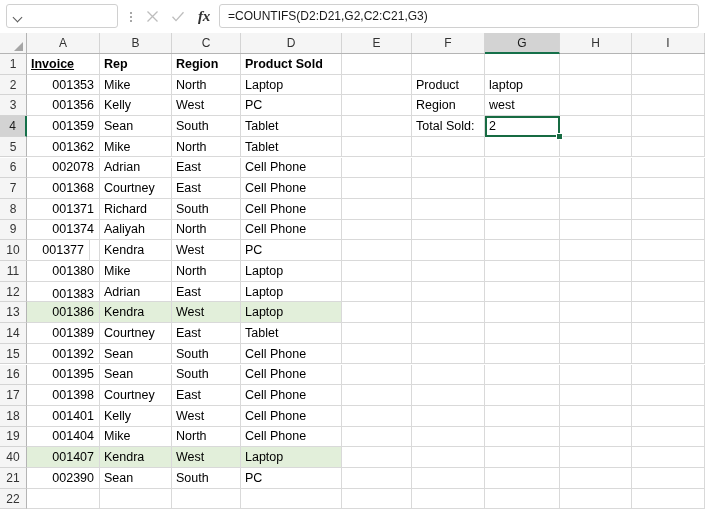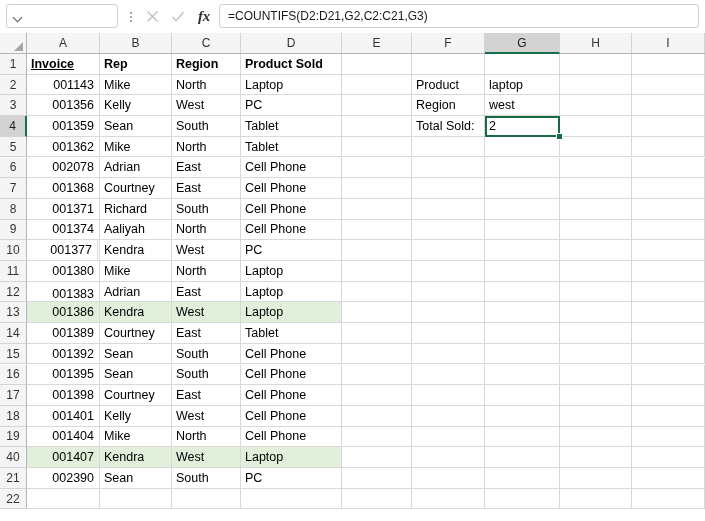--- a/index.html
+++ b/index.html
@@ -584,21 +584,21 @@
       <div class="cell bold" style="left: 100px; top: 21px; width: 72px; height: 20.7px;">
         <span>Rep</span>
       </div>
       <div class="cell bold" style="left: 172px; top: 21px; width: 69px; height: 20.7px;">
         <span>Region</span>
       </div>
       <div class="cell bold" style="left: 241px; top: 21px; width: 101px; height: 20.7px;">
         <span>Product Sold</span>
       </div>
       <div class="cell right" style="left: 27px; top: 41.7px; width: 73px; height: 20.7px;">
-        <span>001143</span>
+        <span>001353</span>
       </div>
       <div class="cell" style="left: 100px; top: 41.7px; width: 72px; height: 20.7px;">
         <span>Mike</span>
       </div>
       <div class="cell" style="left: 172px; top: 41.7px; width: 69px; height: 20.7px;">
         <span>North</span>
       </div>
       <div class="cell" style="left: 241px; top: 41.7px; width: 101px; height: 20.7px;">
         <span>Laptop</span>
       </div>
@@ -679,21 +679,21 @@
       </div>
       <div class="cell" style="left: 100px; top: 186.6px; width: 72px; height: 20.7px;">
         <span>Aaliyah</span>
       </div>
       <div class="cell" style="left: 172px; top: 186.6px; width: 69px; height: 20.7px;">
         <span>North</span>
       </div>
       <div class="cell" style="left: 241px; top: 186.6px; width: 101px; height: 20.7px;">
         <span>Cell Phone</span>
       </div>
-      <div class="cell right" style="left: 25px; top: 207.3px; width: 73px; height: 20.7px;">
+      <div class="cell right" style="left: 17px; top: 207.3px; width: 73px; height: 20.7px;">
         <span>001377</span>
       </div>
       <div class="cell" style="left: 100px; top: 207.3px; width: 72px; height: 20.7px;">
         <span>Kendra</span>
       </div>
       <div class="cell" style="left: 172px; top: 207.3px; width: 69px; height: 20.7px;">
         <span>West</span>
       </div>
       <div class="cell" style="left: 241px; top: 207.3px; width: 101px; height: 20.7px;">
         <span>PC</span>

